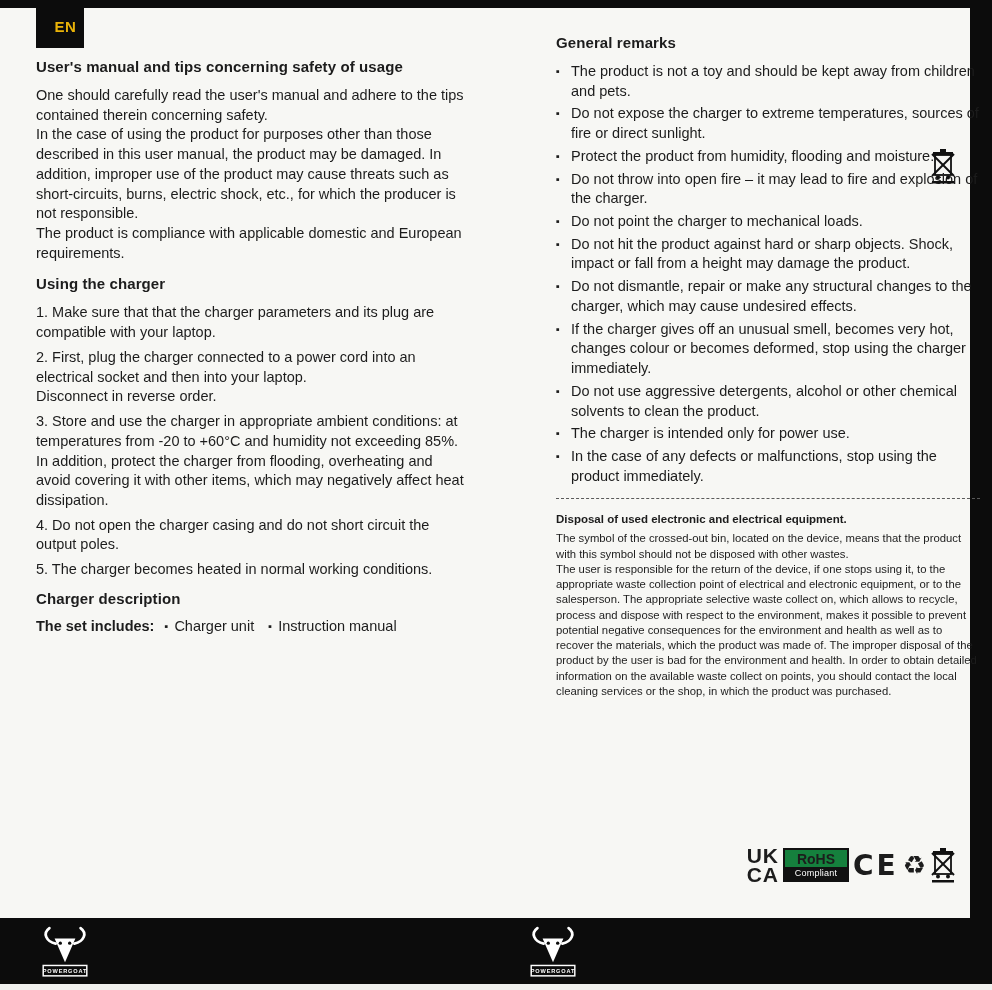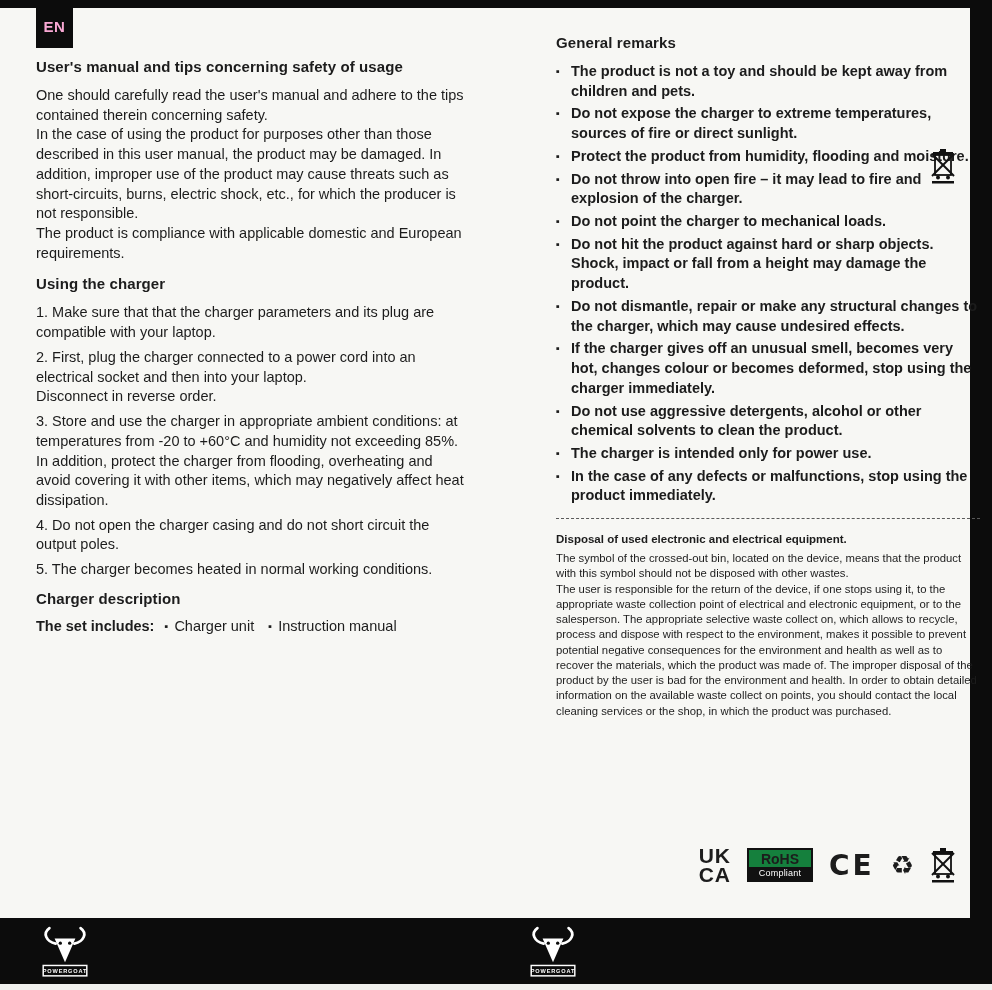--- a/index.html
+++ b/index.html
@@ -11,34 +11,35 @@
   }
   .page{position:absolute;inset:0;background:#f7f7f4;}
   
   .bar-top{position:absolute;left:0;top:0;width:100%;height:8px;background:#0c0c0c;}
   .bar-right{position:absolute;right:0;top:0;width:22px;height:984px;background:#0c0c0c;}
   .band-bottom{position:absolute;left:0;top:918px;width:100%;height:66px;background:#0c0c0c;}
   .strip-bottom-white{position:absolute;left:0;bottom:0;width:100%;height:6px;background:#f1f1ee;}
 
   .lang-badge{
     position:absolute;left:36px;top:4px;width:37px;height:44px;background:#0c0c0c;
-    color:#f9a8d4;font-weight:700;font-size:15px;display:flex;align-items:center;justify-content:center;
+    color:#eab308;font-weight:700;font-size:15px;display:flex;align-items:center;justify-content:center;
     letter-spacing:.5px;
+    padding-left:11px;
   }
 
   .col-left{position:absolute;left:36px;top:58px;width:432px;}
   .col-right{position:absolute;left:556px;top:34px;width:424px;}
 
   .h1{font-size:15px;font-weight:700;margin:0 0 11px;letter-spacing:.1px;}
   .p{font-size:14.5px;line-height:1.36;margin:0 0 12px;white-space:pre-line;}
   .num-item{font-size:14.5px;line-height:1.36;margin:0 0 5px;white-space:pre-line;}
 
   ul.remarks{list-style:none;margin:0 0 12px;padding:0;}
   ul.remarks li{
-    position:relative;padding-left:15px;font-size:14.5px;line-height:1.36;margin:0 0 3px;font-weight:bold;
+    position:relative;padding-left:15px;font-size:14.5px;line-height:1.36;margin:0 0 3px;
   }
   ul.remarks li::before{
     content:"▪";position:absolute;left:0;top:0;font-size:11px;line-height:1.8;
   }
 
   .dash-divider{border:none;border-top:1.6px dashed #5a5a5a;margin:12px 0 14px;}
   .disposal-h{font-size:11.5px;font-weight:700;margin:0 0 6px;}
   .disposal-b{font-size:11.3px;line-height:1.35;margin:0;white-space:pre-line;}
 
   
@@ -47,21 +48,21 @@
   .diagram text{font-size:11.5px;fill:#1c1c1c;}
 
   .set-includes{font-size:14.5px;margin-top:10px;}
   .set-includes .lbl{font-weight:700;margin-right:6px;}
   .inc-item{margin-right:10px;}
   .inc-item::before{content:"▪";font-size:11px;margin-right:6px;position:relative;top:-1px;}
 
   
   .marks-row{
     position:absolute;left:532px;top:846px;width:424px;
-    display:flex;align-items:center;justify-content:flex-end;gap:16px;
+    display:flex;align-items:center;justify-content:flex-end;gap:4px;
   }
   .ukca{display:flex;flex-direction:column;font-weight:700;font-size:21px;line-height:.92;letter-spacing:1px;}
   .rohs{width:62px;border:2.5px solid #111;text-align:center;background:#15803d;}
   .rohs-title{font-size:14px;font-weight:700;padding:1px 0 0;}
   .rohs-sub{background:#111;color:#fff;font-size:9px;padding:1px 0 2px;letter-spacing:.2px;}
   .ce{font-size:28px;font-weight:600;letter-spacing:3px;font-family:"DejaVu Sans",sans-serif;}
   .recycle{font-size:26px;line-height:1;}
 
   .weee-margin{position:absolute;left:930px;top:148px;}
 

